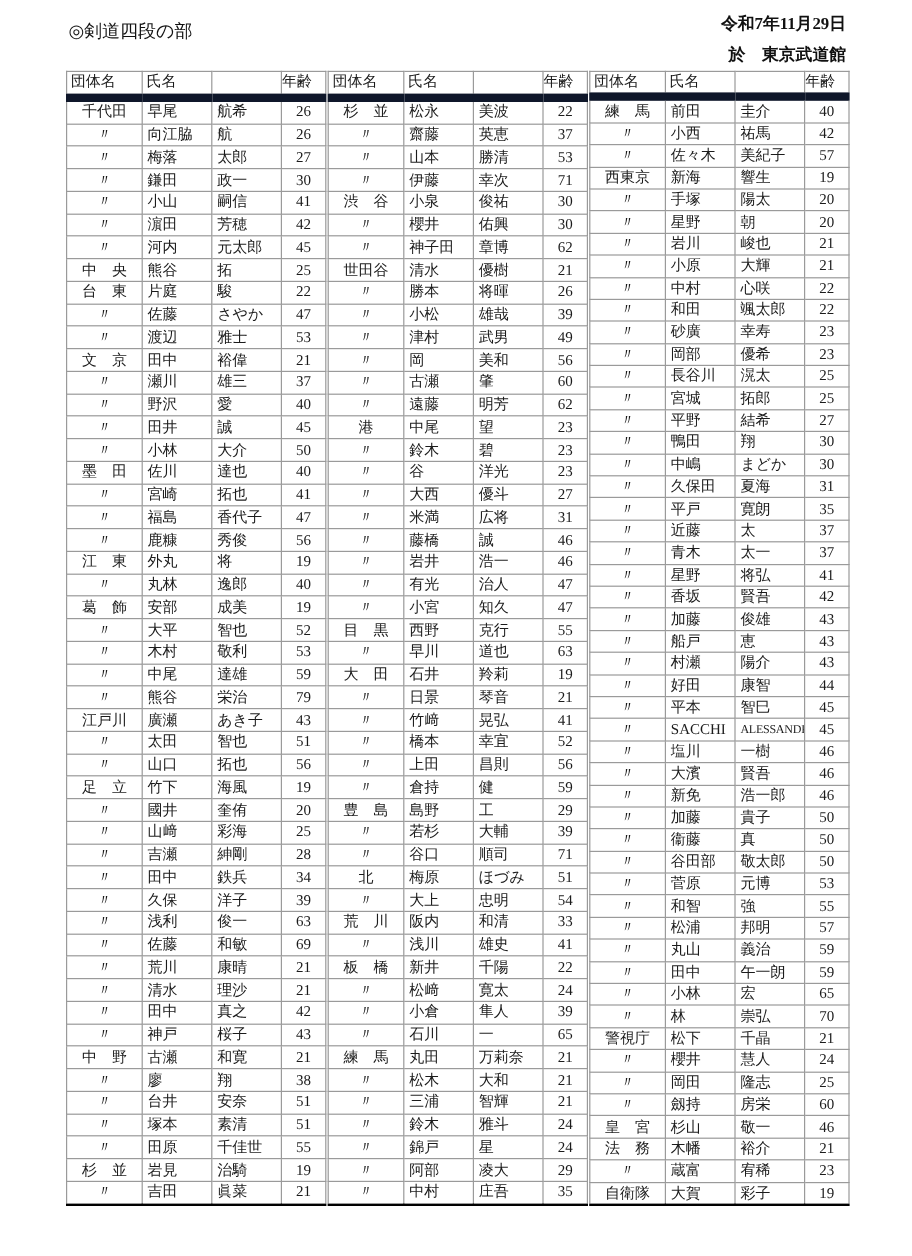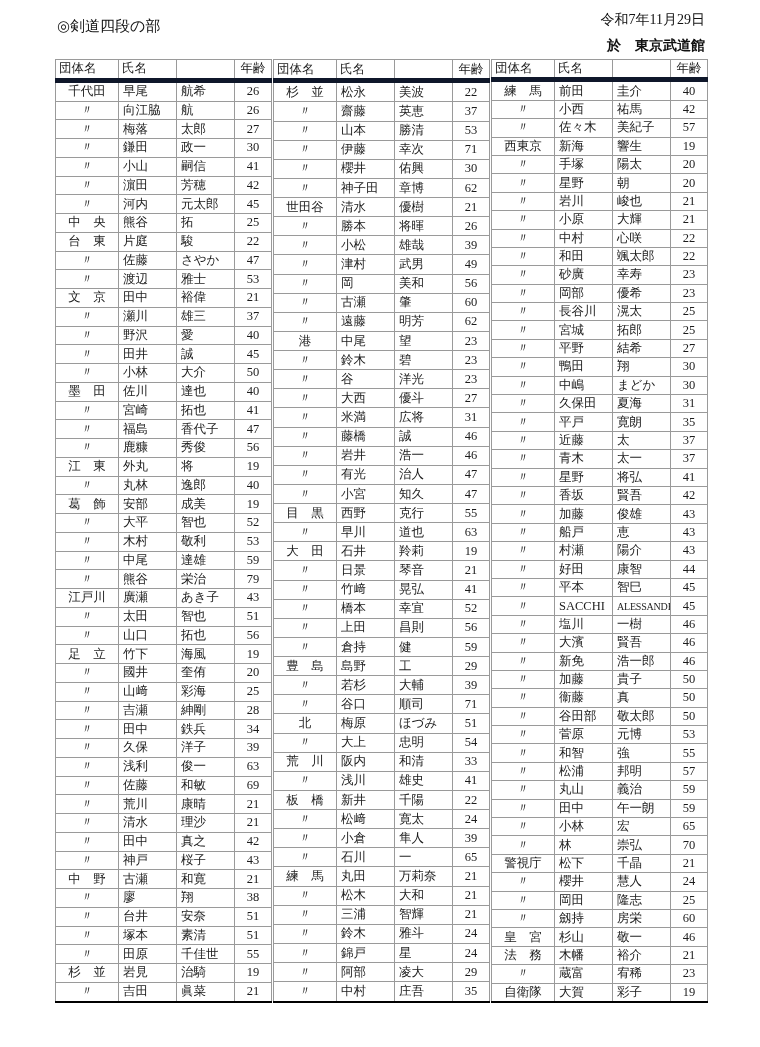--- a/index.html
+++ b/index.html
@@ -3,47 +3,47 @@
 <meta charset="utf-8">
 <style>
   html,body { margin:0; padding:0; }
   body {
     width:760px; height:1047px;
     background:#ffffff; color:#111;
     font-family:"Liberation Serif","DejaVu Serif",serif;
     position:relative; overflow:hidden;
   }
   .title   { position:absolute; left:57px;  top:17px; font-size:15px; }
-  .date    { position:absolute; right:55px; top:11px; font-size:14px; }
+  .date    { position:absolute; right:55px; top:11px; font-size:14px;font-weight:bold; }
   .venue   { position:absolute; right:55px; top:37px; font-size:14px;font-weight:bold; }
   .tables  { position:absolute; left:55px; top:59px; display:flex; }
   table {
     border-collapse:collapse; table-layout:fixed;
     width:216px;
     border:1.5px solid #000;
     border-bottom:2.5px solid #000;
     background:#fff;
   }
   .tables table + table { margin-left:1px; }
   td {
     border:1px solid #9a9a9a;
     height:17.4px;
     font-size:12.5px;
     line-height:17px;
     padding:0 2px;
     overflow:hidden;
     white-space:nowrap;
     color:#1b1b1b;
   }
-  tr.hdr td { border-bottom:5px solid #0f172a;margin-top:47px; }
+  tr.hdr td { border-bottom:7px solid #0f172a;margin-top:47px; }
   td.org  { text-align:center; padding:0; }
   td.last, td.first { text-align:left; padding-left:4px; }
   td.age  { text-align:center; padding:0; }
   td.h    { text-align:left; padding-left:3px; }
-  td.h.age{ text-align:center; padding:0; }
+  td.h.age{ text-align:left; padding:0; }
 </style>
 </head>
 <body>
 
 <div class="title">◎剣道四段の部</div>
 <div class="date">令和7年11月29日</div>
 <div class="venue">於　東京武道館</div>
 
 <div class="tables">
   <table>
@@ -388,20 +388,26 @@
           <td class="first">勝清</td>
           <td class="age">53</td>
         </tr>
         <tr>
           <td class="org">〃</td>
           <td class="last">伊藤</td>
           <td class="first">幸次</td>
           <td class="age">71</td>
         </tr>
         <tr>
+          <td class="org">渋　谷</td>
+          <td class="last">小泉</td>
+          <td class="first">俊祐</td>
+          <td class="age">30</td>
+        </tr>
+        <tr>
           <td class="org">〃</td>
           <td class="last">櫻井</td>
           <td class="first">佑興</td>
           <td class="age">30</td>
         </tr>
         <tr>
           <td class="org">〃</td>
           <td class="last">神子田</td>
           <td class="first">章博</td>
           <td class="age">62</td>

